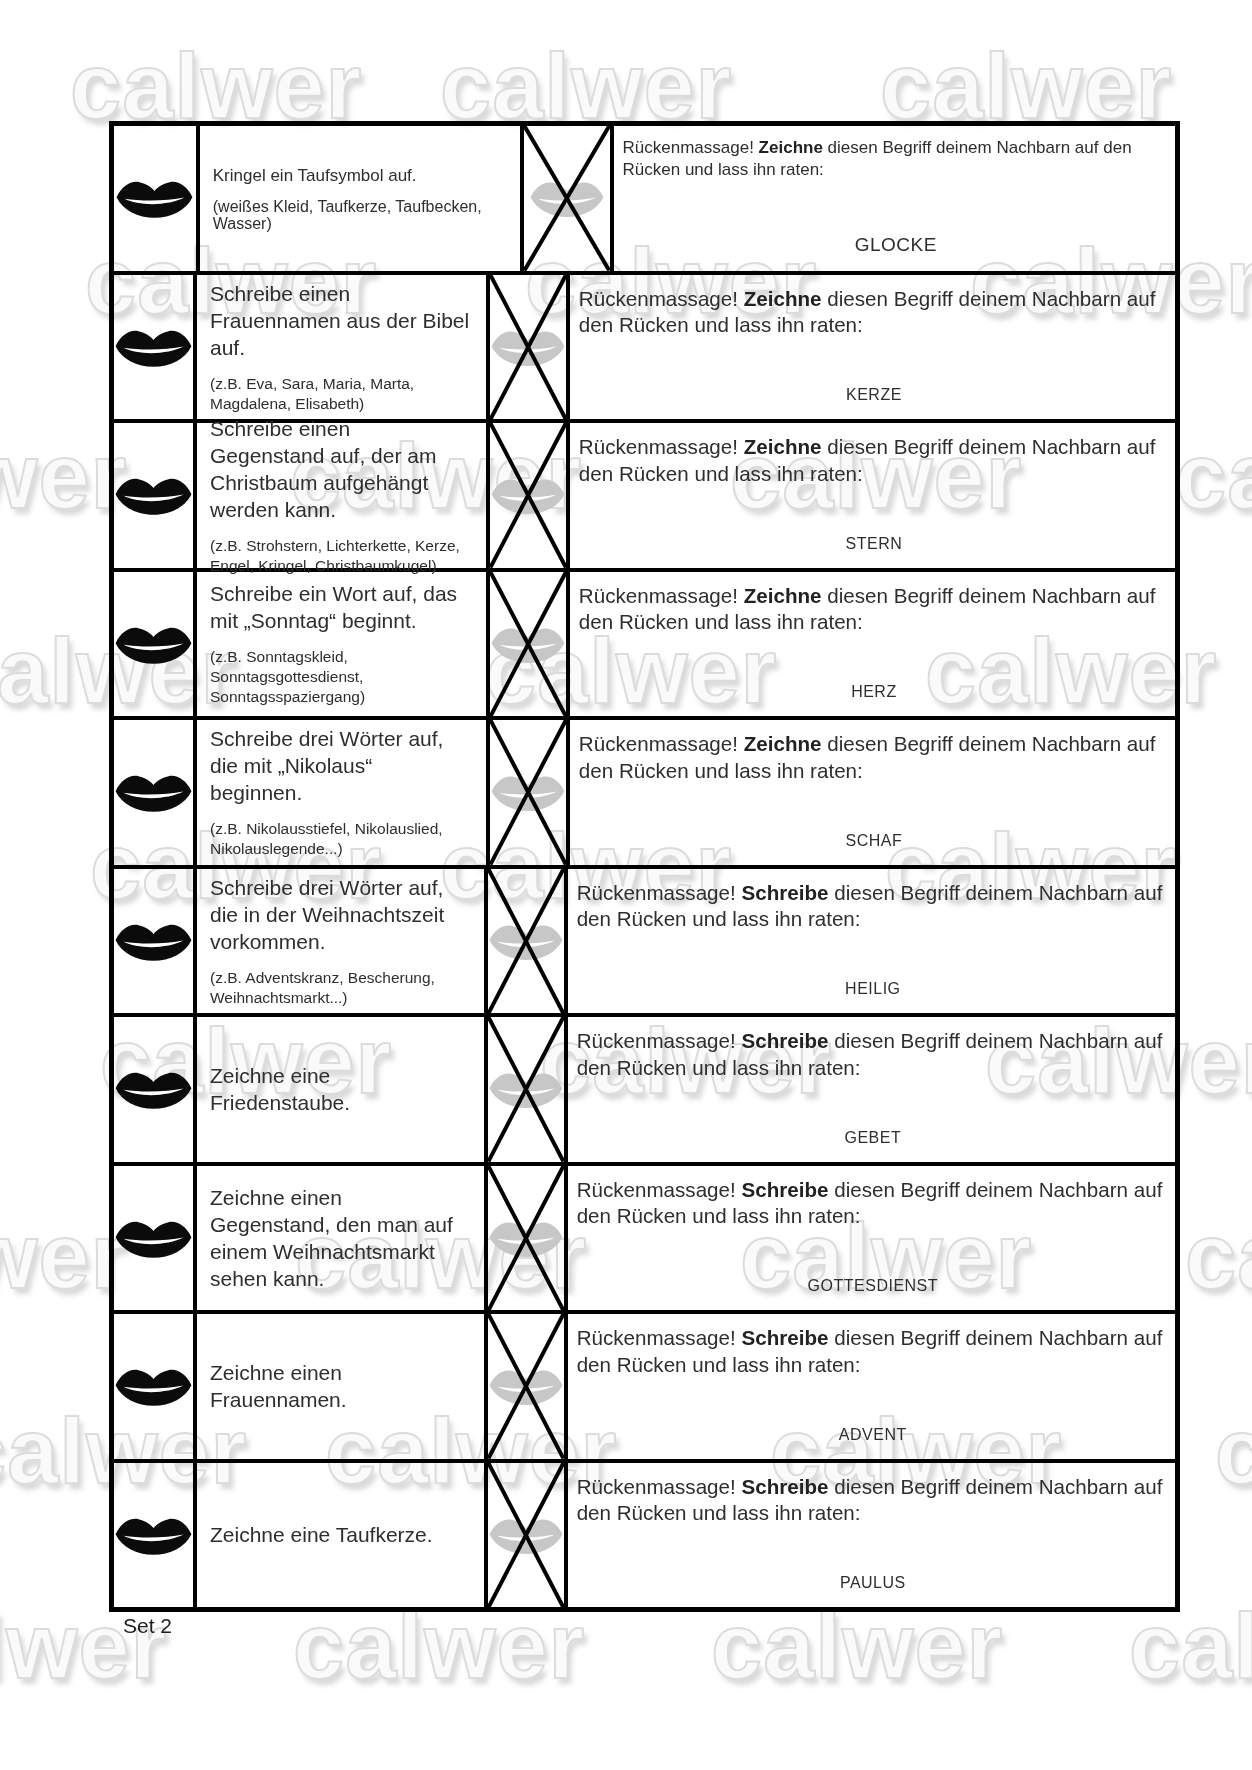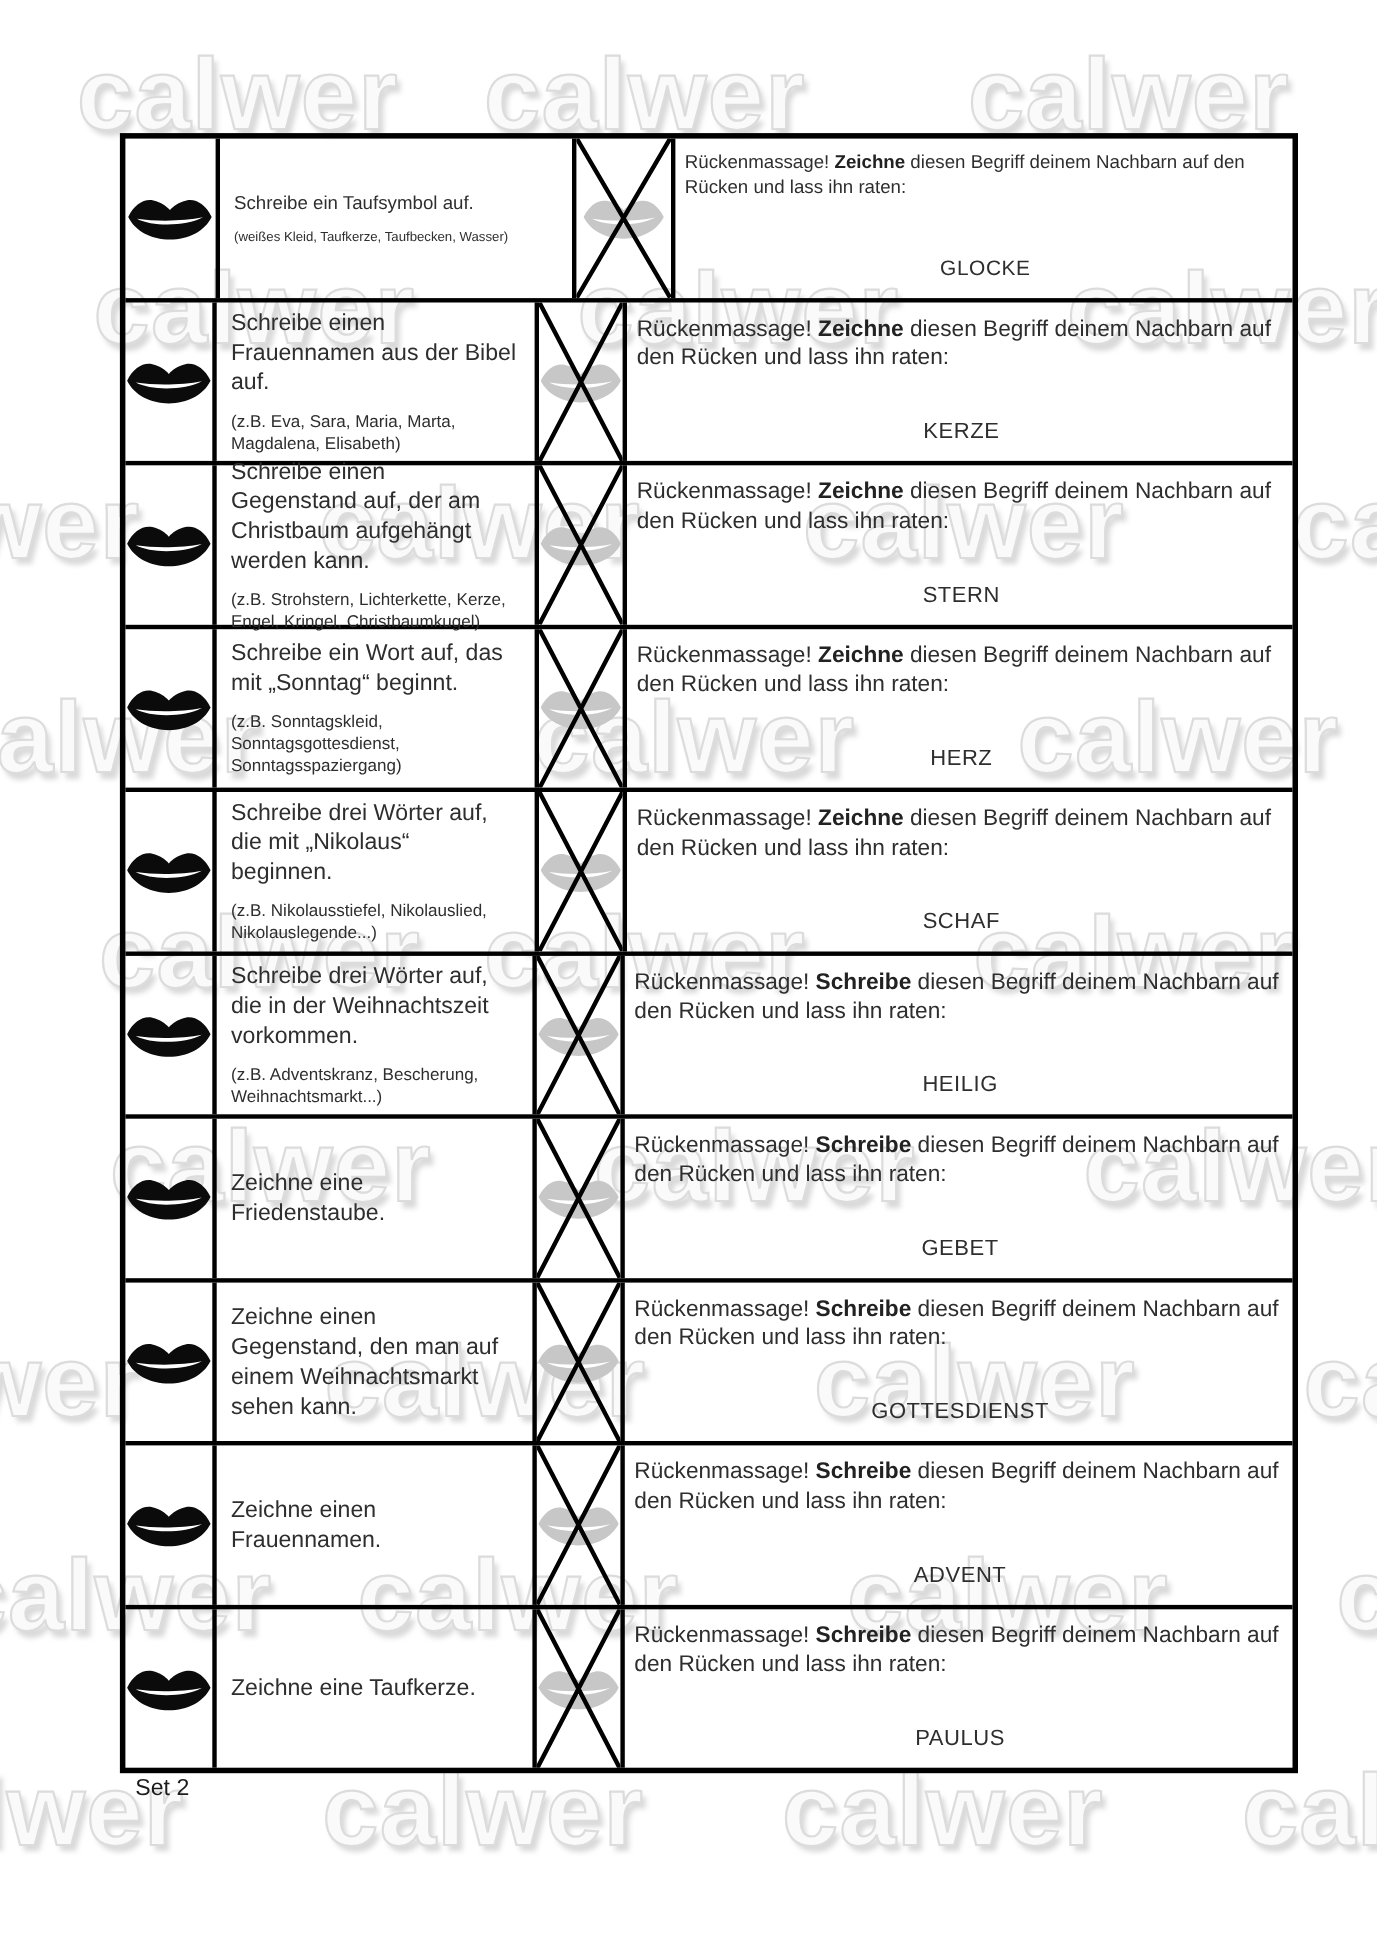--- a/index.html
+++ b/index.html
@@ -47,25 +47,25 @@
   .lips-gray  { color:#c7c7c7; width:85px; height:44px;
                 position:absolute; left:50%; top:50%; transform:translate(-50%,-50%); }
   .cross { position:absolute; inset:0; width:100%; height:100%; display:block; }
 
   .task { font-size:21px; line-height:27px; color:#2e2e2e; }
   .hint { font-size:15.5px; line-height:20px; margin-top:13px; color:#2e2e2e; }
   .hint:empty { display:none; }
 
   .massage { font-size:20.6px; line-height:26.5px; color:#2e2e2e; }
   .massage b { color:#222; }
-  .word { margin-top:auto; font-size:20px; letter-spacing:0.5px; color:#2e2e2e; }
+  .word { margin-top:auto; font-size:16px; letter-spacing:0.5px; color:#2e2e2e; }
 
   
   .row.compact .task    { font-size:17px; line-height:23px; }
-  .row.compact .hint    { font-size:12px; line-height:17px; margin-top:11px; }
+  .row.compact .hint    { font-size:16px; line-height:17px; margin-top:11px; }
   .row.compact .massage { font-size:17px; line-height:22px; }
   .row.compact .word    { font-size:19px; }
 
   .set-label {
     position:absolute; left:123px; top:1614px;
     font-size:21px; color:#1c1c1c; z-index:1;
   }
 </style>
 </head>
 <body>
@@ -116,21 +116,21 @@
     </div>
 
   <div class="card-table">
       <div class="row compact">
     <div class="cell c1">
       <svg class="lips lips-black" viewBox="0 0 100 58">
             <use href="#lips-shape"></use>
           </svg>
     </div>
     <div class="cell c2">
-      <div class="task">Schreibe ein Taufsymbol auf.</div>
+      <div class="task">Kringel ein Taufsymbol auf.</div>
       <div class="hint">(weißes Kleid, Taufkerze, Taufbecken, Wasser)</div>
     </div>
     <div class="cell c3">
       <svg class="lips lips-gray" viewBox="0 0 100 58">
             <use href="#lips-shape"></use>
           </svg>
       <svg class="cross" viewBox="0 0 100 100" preserveAspectRatio="none">
         <path d="M0.5,0 L99.5,100 M99.5,0 L0.5,100" stroke="#000" stroke-width="4" vector-effect="non-scaling-stroke" fill="none"></path>
       </svg>
     </div>

